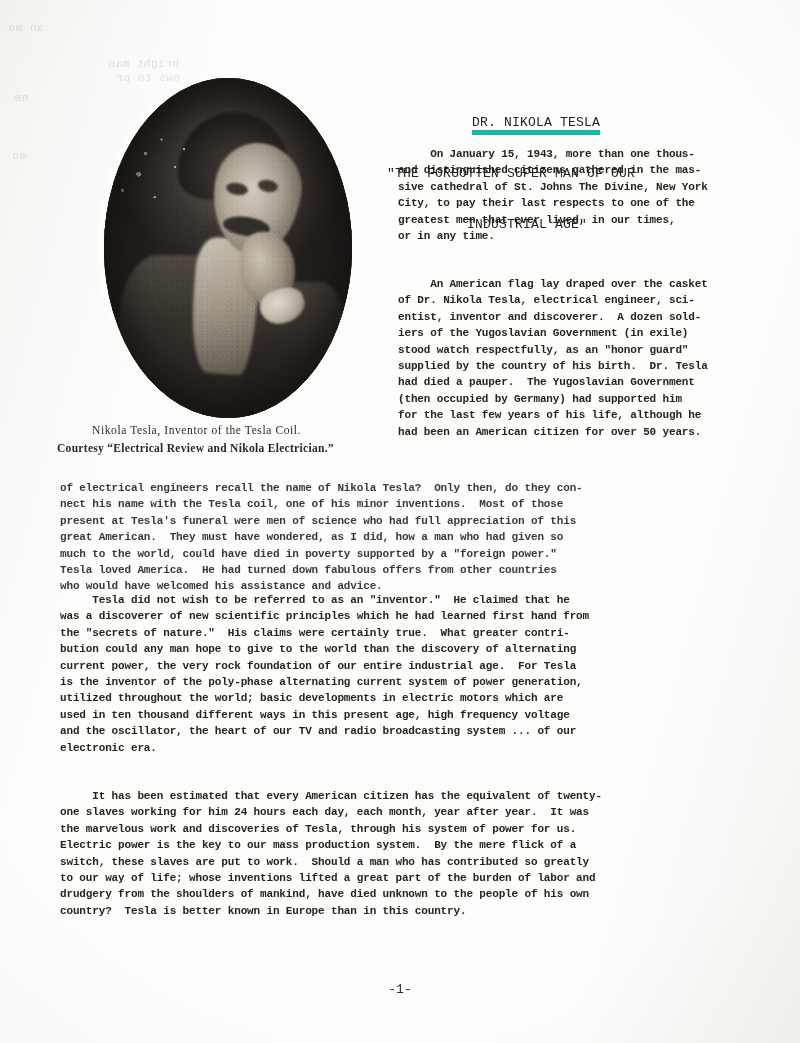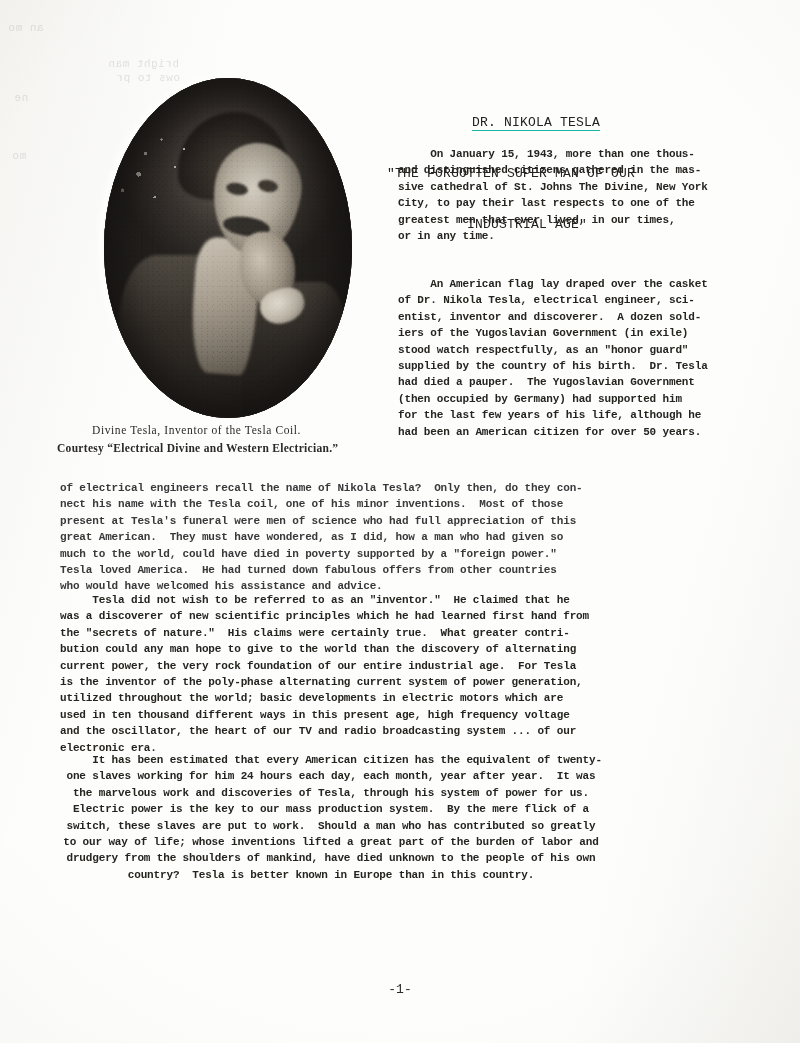--- a/index.html
+++ b/index.html
@@ -176,21 +176,21 @@
   .tw.faint{color:#39383a;}
 
   .title{
     position:absolute;left:397px;top:80px;
     font-family:"Liberation Mono",monospace;
     font-size:13px;line-height:17px;color:#232220;
     white-space:pre;text-align:center;
     letter-spacing:.2px;
   }
   .title .u{
-    border-bottom:1px solid #14b8a6;
+    border-bottom:5px solid #14b8a6;
     padding-bottom:0px;
     margin-left:12px;
   }
   .t-line{display:block;}
   .t-l1{margin-left:28px;}
   .t-l2{margin-left:-10px;}
   .t-l3{margin-left:22px;}
 
   .para-right{left:398px;}
   .para-full{left:60px;}
@@ -238,22 +238,22 @@
       <div class="ph-mous"></div>
       <div class="ph-hand"></div>
       <div class="ph-cuff"></div>
       <div class="ph-flecks"></div>
       <div class="ph-grain"></div>
       <div class="ph-vig"></div>
     </div>
     <div class="ph-edgefade"></div>
   </div>
 
-  <div class="caption cap-line1">Divine Tesla, Inventor of the Tesla Coil.</div>
-  <div class="caption cap-line2">Courtesy “Electrical Divine and Western Electrician.”</div>
+  <div class="caption cap-line1">Nikola Tesla, Inventor of the Tesla Coil.</div>
+  <div class="caption cap-line2">Courtesy “Electrical Review and Nikola Electrician.”</div>
 
   <div class="title">
     <span class="t-line t-l1"><span class="u">DR. NIKOLA TESLA</span></span>
     <span class="t-line t-l2"><span>"THE FORGOTTEN SUPER MAN OF OUR</span></span>
     <span class="t-line t-l3"><span>INDUSTRIAL AGE"</span></span>
   </div>
 
   <div class="tw para-right" style="top:146px;">     On January 15, 1943, more than one thous-
 and distinguished citizens gathered in the mas-
 sive cathedral of St. Johns The Divine, New York
@@ -285,21 +285,21 @@
 was a discoverer of new scientific principles which he had learned first hand from
 the "secrets of nature."  His claims were certainly true.  What greater contri-
 bution could any man hope to give to the world than the discovery of alternating
 current power, the very rock foundation of our entire industrial age.  For Tesla
 is the inventor of the poly-phase alternating current system of power generation,
 utilized throughout the world; basic developments in electric motors which are
 used in ten thousand different ways in this present age, high frequency voltage
 and the oscillator, the heart of our TV and radio broadcasting system ... of our
 electronic era.</div>
 
-  <div class="tw para-full" style="top:752px;text-align:center;">     It has been estimated that every American citizen has the equivalent of twenty-
+  <div class="tw para-full" style="top:788px;">     It has been estimated that every American citizen has the equivalent of twenty-
 one slaves working for him 24 hours each day, each month, year after year.  It was
 the marvelous work and discoveries of Tesla, through his system of power for us.
 Electric power is the key to our mass production system.  By the mere flick of a
 switch, these slaves are put to work.  Should a man who has contributed so greatly
 to our way of life; whose inventions lifted a great part of the burden of labor and
 drudgery from the shoulders of mankind, have died unknown to the people of his own
 country?  Tesla is better known in Europe than in this country.</div>
 
 
   <div class="pg-num">-1-</div>

